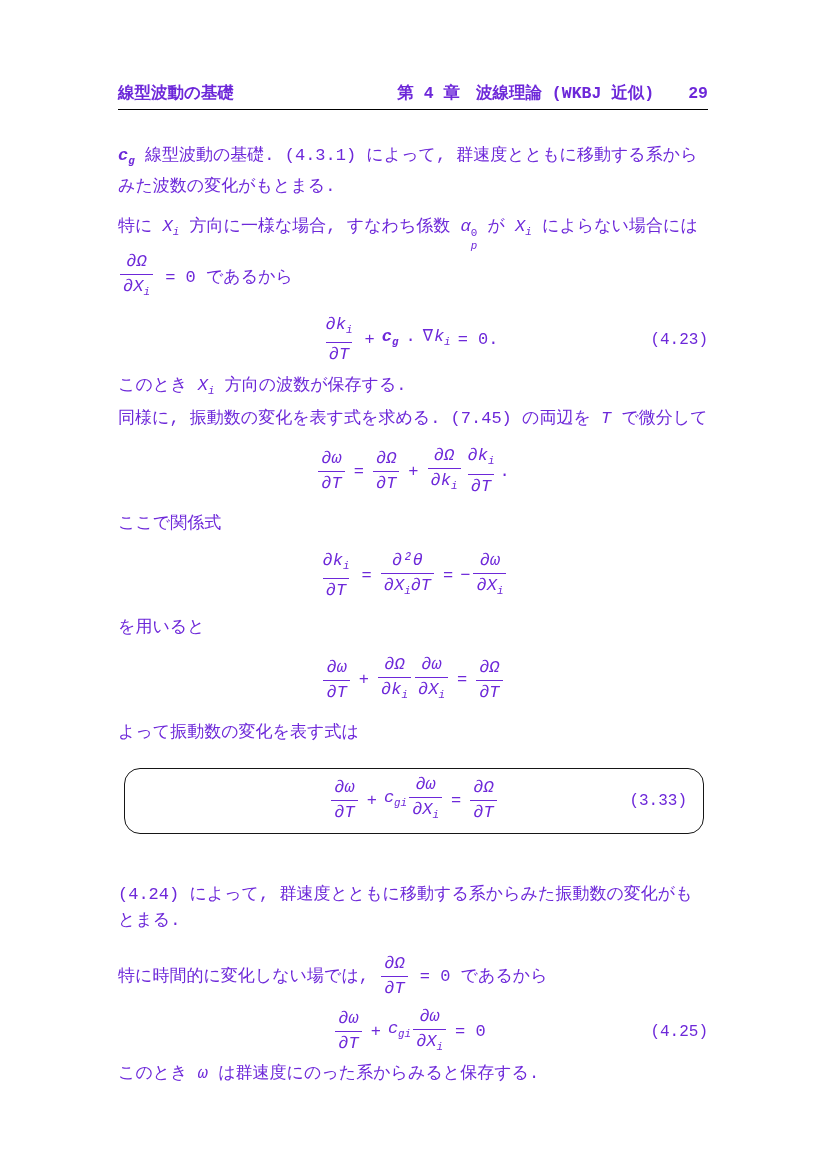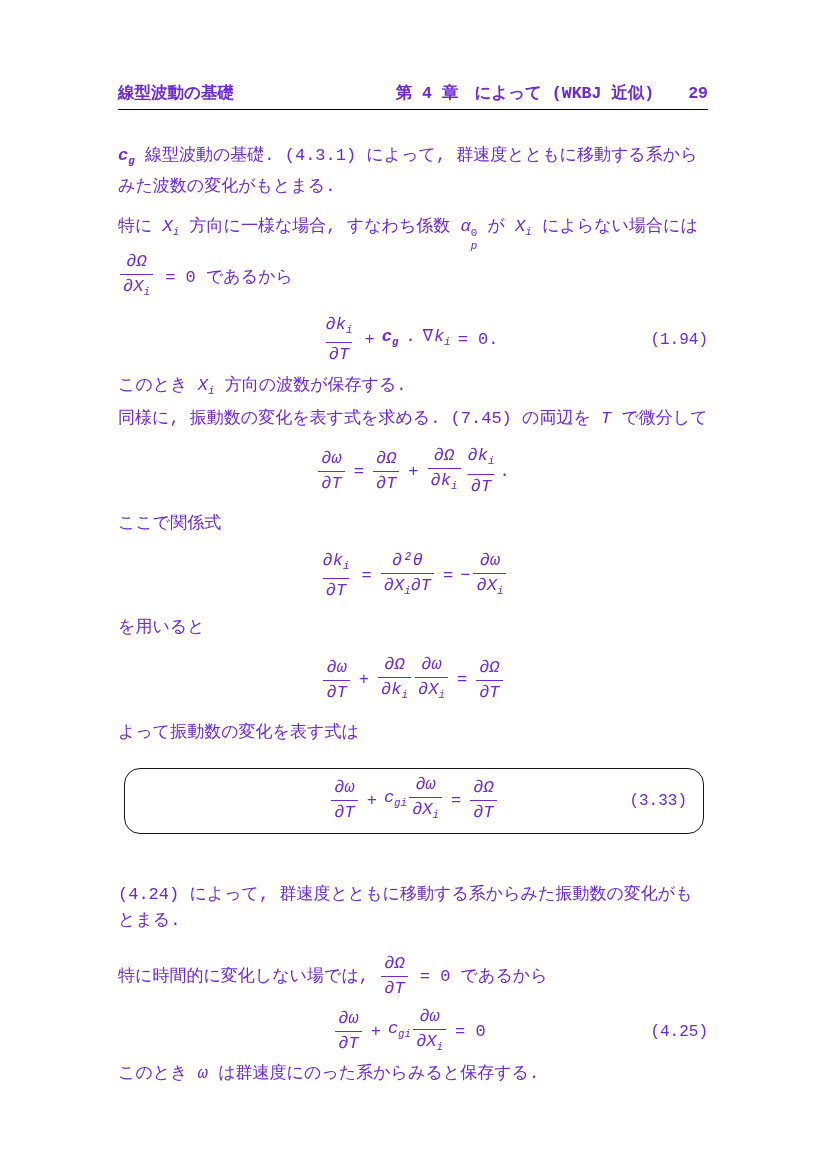--- a/index.html
+++ b/index.html
@@ -75,21 +75,21 @@
 </style>
 </head>
 <body>
 
 <div class="page">
 
   <div class="hdr">
     <span>線型波動の基礎</span>
     <span class="sp"></span>
     <span>第 4 章</span>
-    <span class="hct">によって (WKBJ 近似)</span>
+    <span class="hct">波線理論 (WKBJ 近似)</span>
     <span class="hpn">29</span>
   </div>
   <div class="hdr-rule"></div>
 
   <div class="content">
 
     <p class="p1"><span class="vg"><span class="bt">c</span><sub class="bt">g</sub></span><span> 線型波動の基礎. (4.3.1) によって, 群速度とともに移動する系からみた波数の変化がもとまる.</span></p>
 
     <p class="p2"><span>特に </span><span class="vg"><span class="it">X</span><sub class="it">i</sub></span><span> 方向に一様な場合, すなわち係数 </span><span class="vg"><span class="it">α</span><span class="ss">
             <span>0</span>
@@ -102,21 +102,21 @@
     <div class="eq eqA">
       <span class="frac">
           <span class="fn"><span class="it">∂k</span><sub class="it">i</sub></span>
           <span class="fd"><span class="it">∂T</span></span>
         </span>
       <span class="op">+</span>
       <span class="vg"><span class="bt">c</span><sub class="bt">g</sub></span>
       <span class="op">·</span>
       <span class="vg"><span class="mi0">∇</span><span class="it">k</span><sub class="it">i</sub></span>
       <span class="op">= 0.</span>
-      <span class="tag">(1.94)</span>
+      <span class="tag">(4.23)</span>
     </div>
 
     <p><span>このとき </span><span class="vg"><span class="it">X</span><sub class="it">i</sub></span><span> 方向の波数が保存する.</span></p>
 
     <p class="p4"><span>同様に, 振動数の変化を表す式を求める. (7.45) の両辺を </span><span class="it">T</span><span> で微分して</span></p>
 
     <div class="eq eqB">
       <span class="frac">
           <span class="fn"><span class="it">∂ω</span></span>
           <span class="fd"><span class="it">∂T</span></span>

